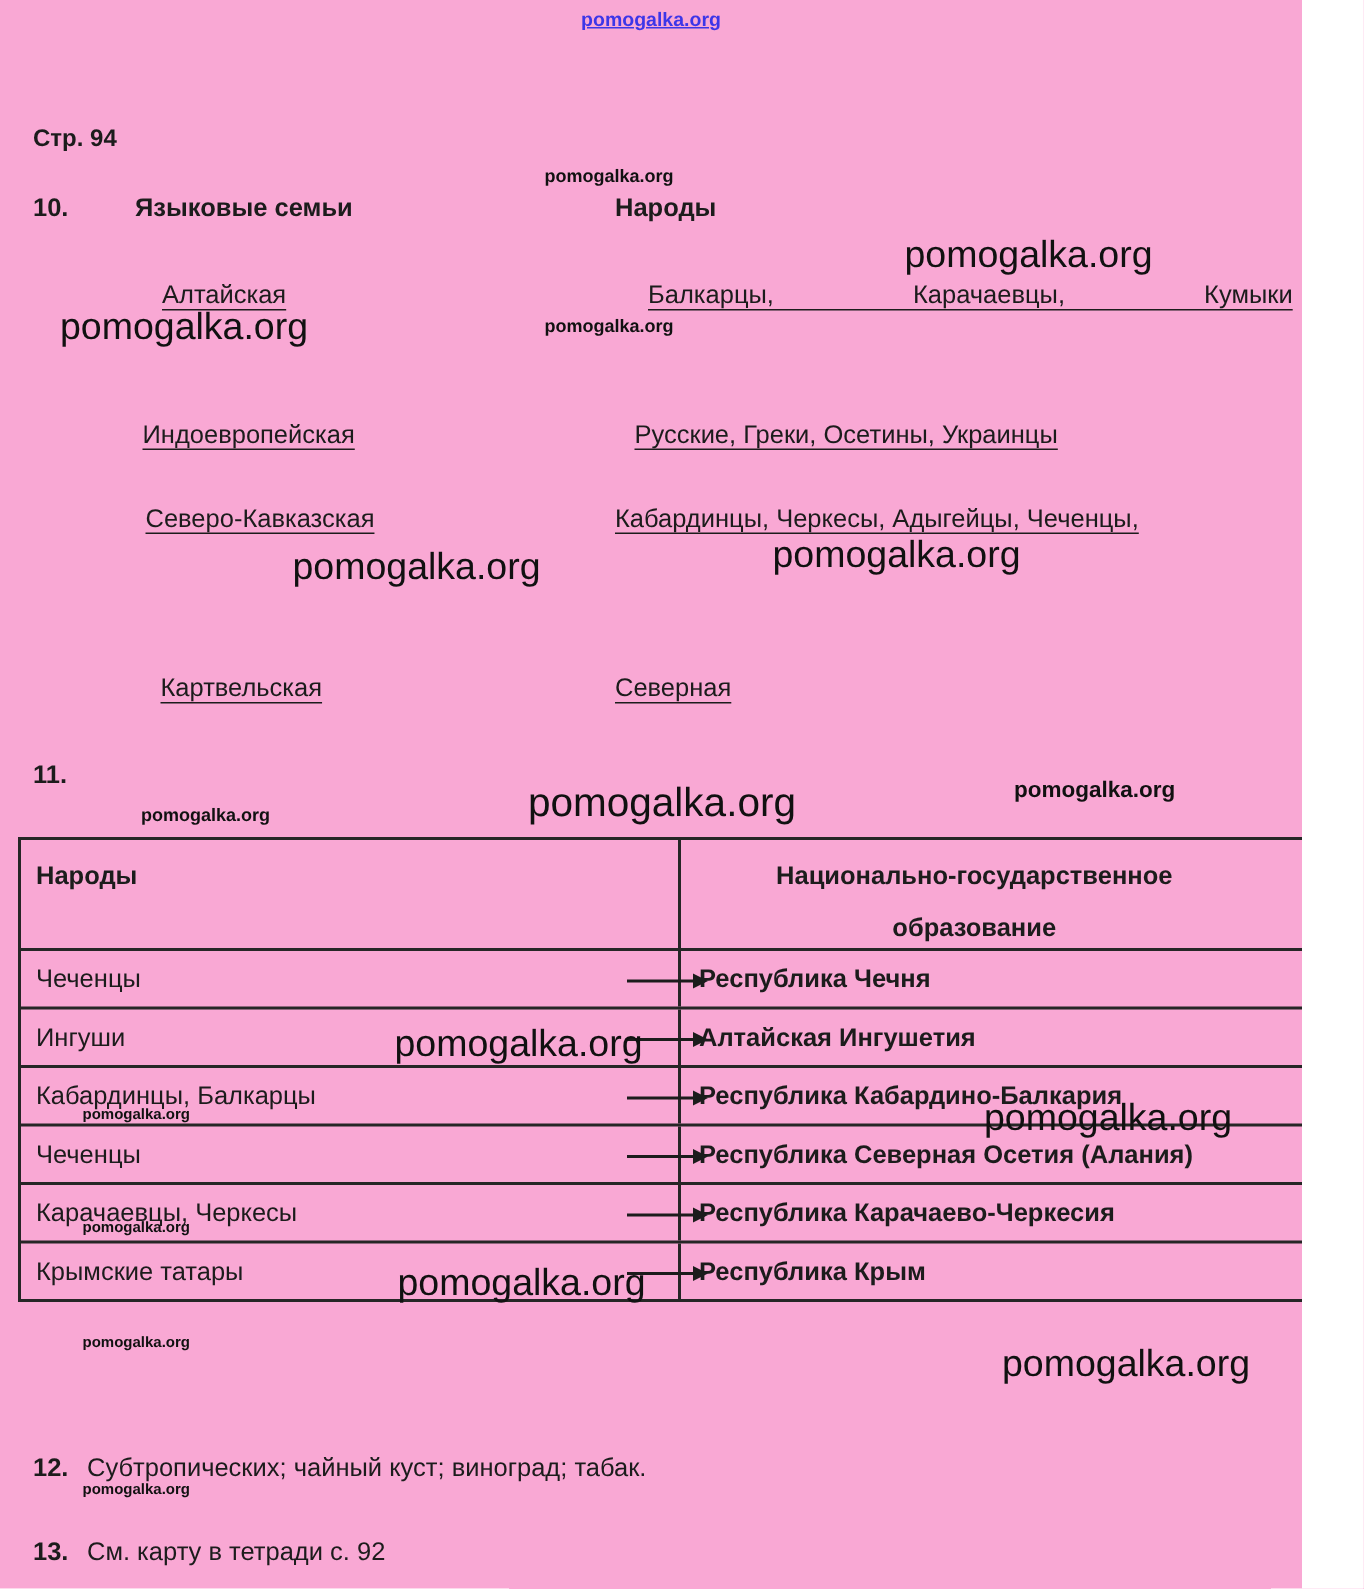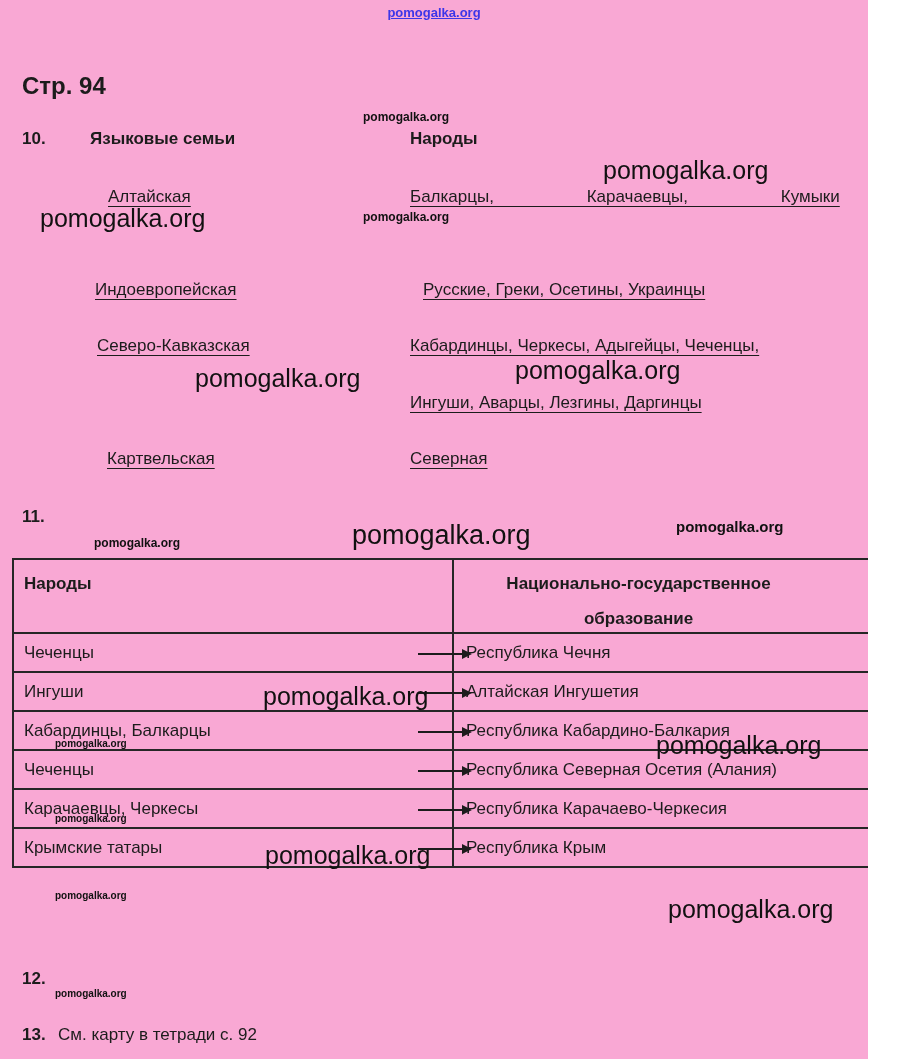--- a/index.html
+++ b/index.html
@@ -18,23 +18,23 @@
   .wm-xs{font-size:10px;font-weight:bold;}
   .wm-link{font-size:13px;font-weight:bold;color:#3d36e8;text-decoration:underline;
            left:50%;transform:translateX(-50%);top:5px;}
 
   
   .ptable{position:absolute;left:12px;top:558px;width:875px;border:2px solid #262626;z-index:1;box-sizing:border-box;}
   .trow{position:relative;display:flex;border-top:2px solid #262626;height:39px;box-sizing:border-box;}
   .trow.head{border-top:none;height:72px;}
   .cell{display:flex;align-items:center;font-size:17px;box-sizing:border-box;}
   .cell-l{width:438px;padding-left:10px;}
-  .cell-r{flex:1;border-left:2px solid #262626;padding-left:12px;}
+  .cell-r{flex:1;border-left:2px solid #262626;padding-left:12px;font-weight:bold;}
   .head .cell{font-weight:bold;align-items:flex-start;padding-top:6px;line-height:35px;}
-  .head .cell-r span{display:inline-block;width:345px;white-space:normal;}
+  .head .cell-r span{display:inline-block;width:345px;white-space:normal;margin-left:11px;}
 
   
   .arrow{position:absolute;left:404px;top:50%;width:52px;height:0;border-top:2px solid #1c1c1c;z-index:2;}
   .arrow:after{content:"";position:absolute;right:-2px;top:-6px;width:0;height:0;
                border-left:10px solid #1c1c1c;border-top:5px solid transparent;border-bottom:5px solid transparent;}
 </style>
 </head>
 <body>
 
 <div class="page">
@@ -51,35 +51,34 @@
   <span class="wm wm-md" style="left:676px;top:518px">pomogalka.org</span>
   <span class="wm wm-lg" style="left:263px;top:682px">pomogalka.org</span>
   <span class="wm wm-xs" style="left:55px;top:738px">pomogalka.org</span>
   <span class="wm wm-lg" style="left:656px;top:731px">pomogalka.org</span>
   <span class="wm wm-xs" style="left:55px;top:813px">pomogalka.org</span>
   <span class="wm wm-lg" style="left:265px;top:841px">pomogalka.org</span>
   <span class="wm wm-xs" style="left:55px;top:890px">pomogalka.org</span>
   <span class="wm wm-lg" style="left:668px;top:895px">pomogalka.org</span>
   <span class="wm wm-xs" style="left:55px;top:988px">pomogalka.org</span>
 
-  <span class="abs b" style="left:22px;top:72px;font-size:24px">Стр. 94</span>
+  <span class="abs b" style="left:22px;top:84px;font-size:16px">Стр. 94</span>
 
   <span class="abs b" style="left:22px;top:129px">10.</span>
   <span class="abs b" style="left:90px;top:129px">Языковые семьи</span>
   <span class="abs b" style="left:410px;top:129px">Народы</span>
 
   <span class="abs u" style="left:108px;top:187px">Алтайская</span>
-  <span class="abs u spread" style="left:410px;top:187px">Балкарцы, Карачаевцы, Кумыки</span>
+  <span class="abs u spread" style="left:432px;top:187px">Балкарцы, Карачаевцы, Кумыки</span>
 
   <span class="abs u" style="left:95px;top:280px">Индоевропейская</span>
   <span class="abs u" style="left:423px;top:280px">Русские, Греки, Осетины, Украинцы</span>
 
   <span class="abs u" style="left:97px;top:336px">Северо-Кавказская</span>
   <span class="abs u" style="left:410px;top:336px">Кабардинцы, Черкесы, Адыгейцы, Чеченцы,</span>
-  <span class="abs u" style="left:410px;top:393px">Ингуши, Аварцы, Лезгины, Даргинцы</span>
 
   <span class="abs u" style="left:107px;top:449px">Картвельская</span>
   <span class="abs u" style="left:410px;top:449px">Северная</span>
 
   <span class="abs b" style="left:22px;top:507px">11.</span>
 
   <div class="ptable">
     <div class="trow head">
       <div class="cell cell-l">
         <span>Народы</span>
@@ -139,17 +138,18 @@
           <span>Крымские татары</span>
         </div>
       <span class="arrow"></span>
       <div class="cell cell-r">
           <span>Республика Крым</span>
         </div>
     </div>
   </div>
 
   <span class="abs b" style="left:22px;top:969px">12.</span>
+  <span class="abs" style="left:58px;top:969px">Субтропических; чайный куст; виноград; табак.</span>
 
   <span class="abs b" style="left:22px;top:1025px">13.</span>
   <span class="abs" style="left:58px;top:1025px">См. карту в тетради с. 92</span>
 
 </div>
 
 </body></html>

